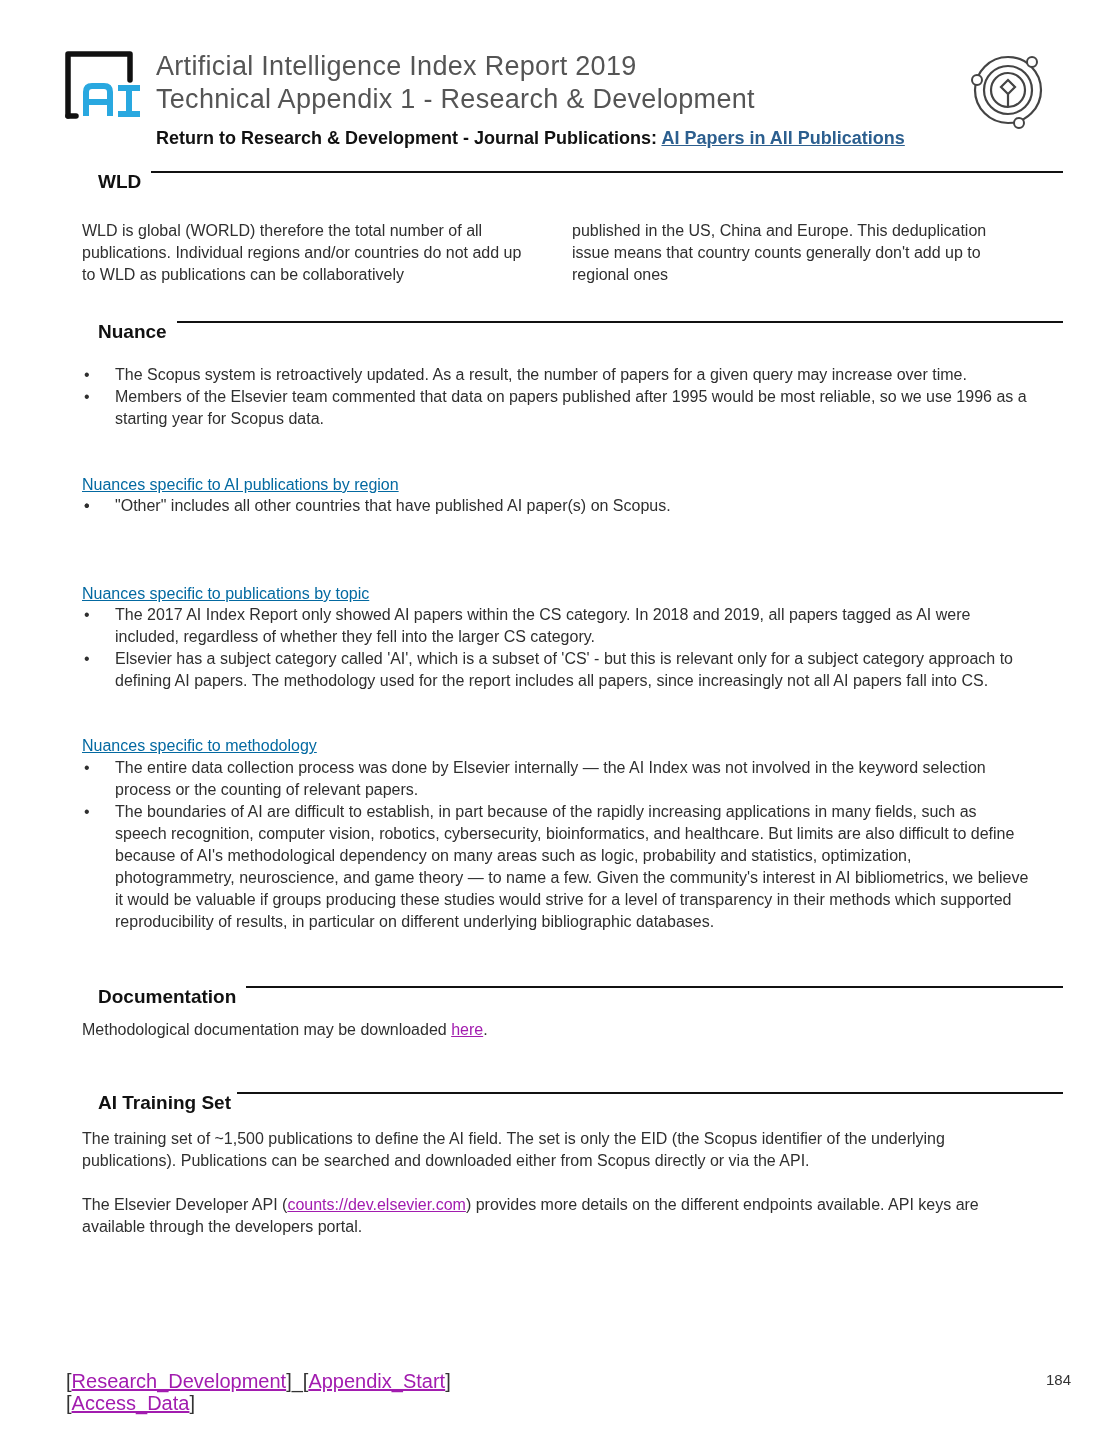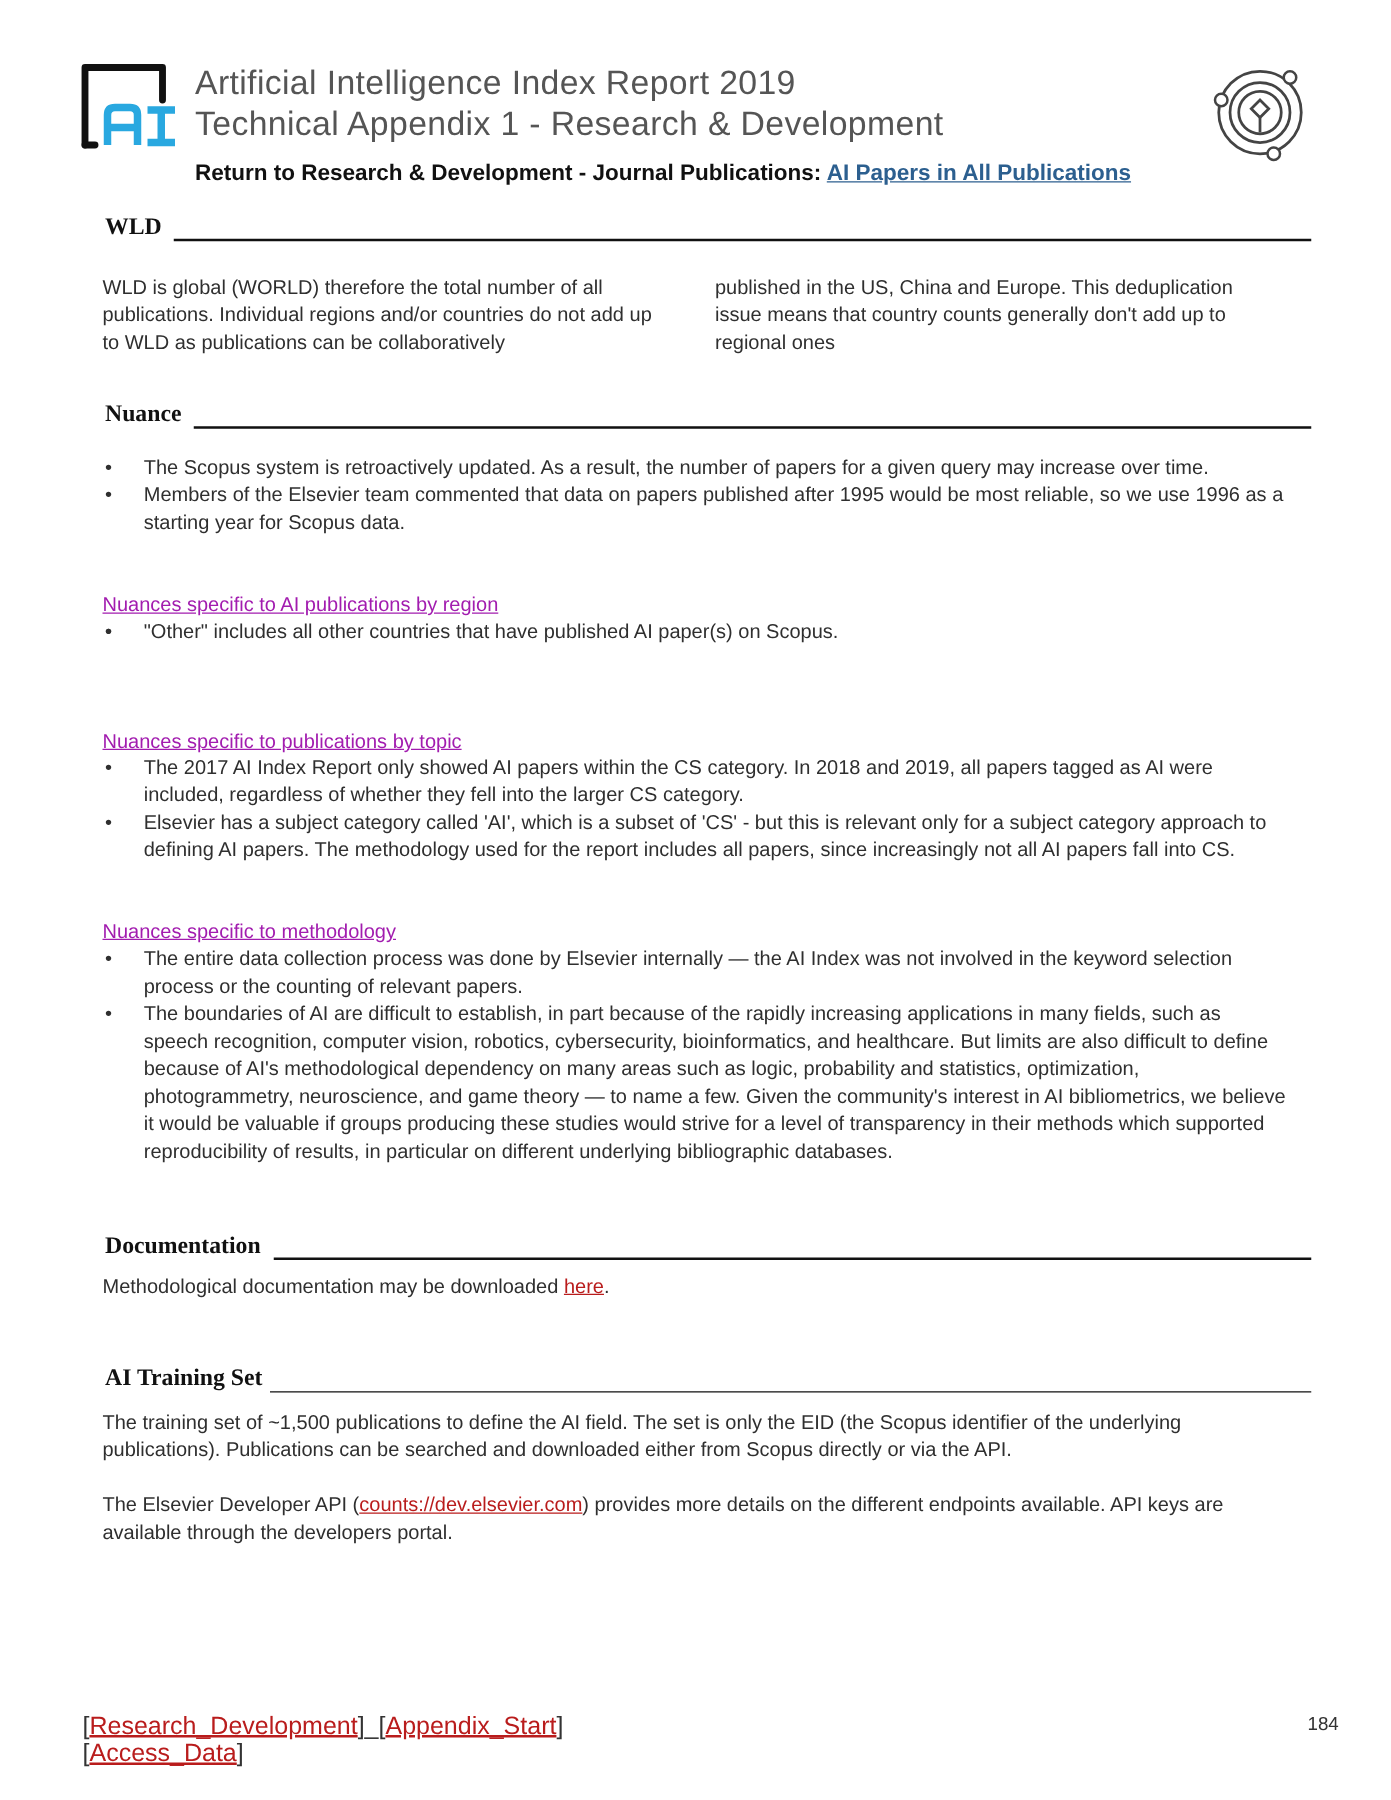--- a/index.html
+++ b/index.html
@@ -12,38 +12,38 @@
   .logo { position: absolute; left: 64px; top: 50px; width: 80px; height: 72px; }
   .title-block { position: absolute; left: 156px; top: 50px; }
   .title-line {
     font-size: 27px; color: #555555; line-height: 33px; letter-spacing: 0.3px;
     white-space: nowrap;
   }
   .return-line {
     position: absolute; left: 156px; top: 128px; font-size: 18px; font-weight: bold;
     color: #111111; white-space: nowrap;
   }
-  a, .link { color: #b91c1c; text-decoration: underline; }
+  a, .link { color: #a21caf; text-decoration: underline; }
   .return-line .link { color: #2c5f8f; }
   .emblem { position: absolute; left: 968px; top: 52px; width: 80px; height: 80px; }
 
   .section-head {
-    position: absolute; left: 84px; width: 965px; display: flex; align-items: flex-end; font-family: Liberation Serif, serif;
+    position: absolute; left: 98px; width: 965px; display: flex; align-items: flex-start;
   }
   .section-head .label {
     font-size: 19px; font-weight: bold; color: #111111; white-space: nowrap; padding-right: 10px;
   }
   .section-head .rule { flex: 1; height: 2px; background: #111111; }
   .section-head .rule.thin { height: 1.5px; }
 
   .body-text { font-size: 16px; line-height: 22px; color: #2f2f2f; }
   .para { position: absolute; left: 82px; width: 960px; }
   .col { position: absolute; top: 220px; width: 455px; }
 
-  .subhead { position: absolute; left: 82px; font-size: 16px; line-height: 22px; text-decoration: underline; color: #a21caf; }
+  .subhead { position: absolute; left: 82px; font-size: 16px; line-height: 22px; text-decoration: underline; color: #0369a1; }
   ul.bullets { position: absolute; left: 82px; width: 950px; margin: 0; padding: 0; list-style: none; }
   ul.bullets li { position: relative; padding-left: 33px; font-size: 16px; line-height: 22px; color: #2f2f2f; }
   ul.bullets li .dot { position: absolute; left: 2px; top: 0; }
 
   .footer { position: absolute; left: 66px; top: 1370px; font-size: 20px; line-height: 22px; color: #333; }
   .page-num { position: absolute; left: 1046px; top: 1371px; font-size: 15px; color: #333; }
 </style>
 </head>
 <body>
 

